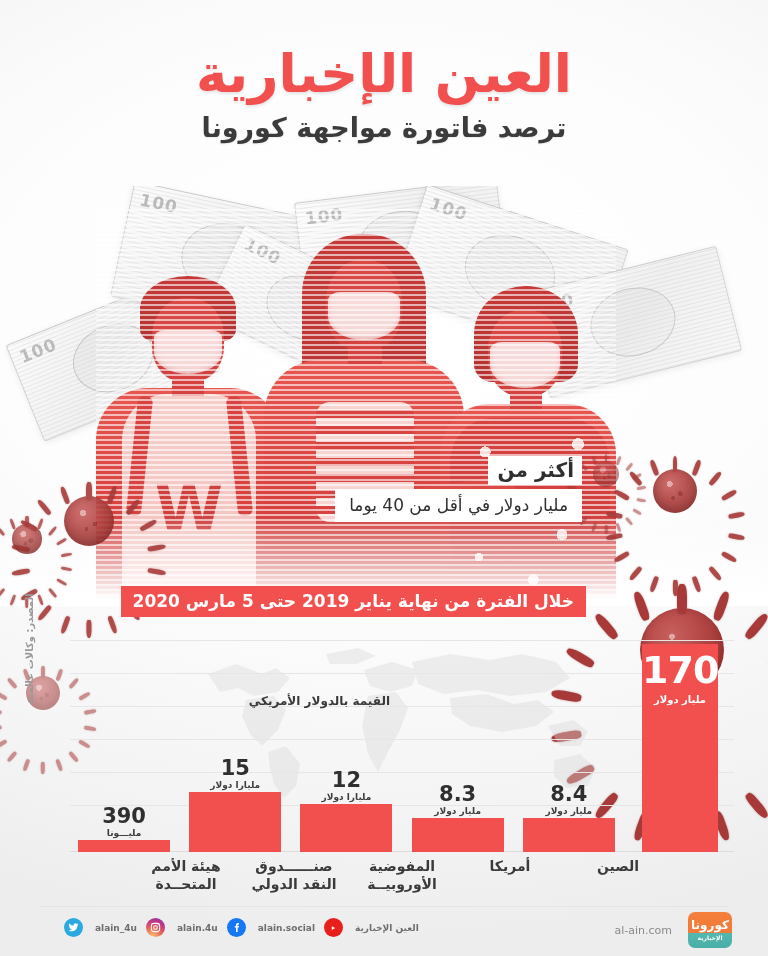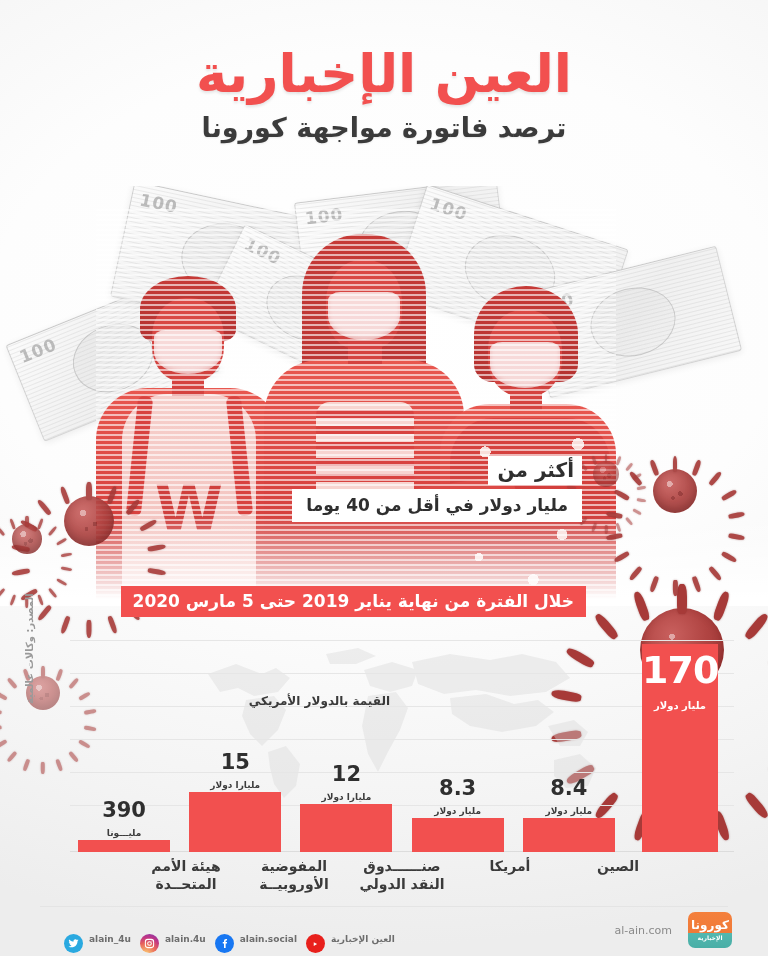--- a/index.html
+++ b/index.html
@@ -196,21 +196,21 @@
     padding: 2px 8px 3px 10px; margin-bottom: 4px;
   }
   .stat-number {
     background: #f2504f; color: #ffffff;
     font-size: 57px; font-weight: 700; line-height: 1.02;
     padding: 5px 16px 8px 16px; direction: ltr; text-align: center;
     letter-spacing: -1px;
   }
   .stat-unit {
     background: #ffffff; color: #2f2f2f;
-    font-size: 17px; font-weight: 700;
+    font-size: 17px; font-weight: 400;
     padding: 6px 14px 7px 14px; text-align: center;
   }
   .stat-period {
     position: absolute; right: -4px; top: 130px;
     white-space: nowrap;
     background: #f2504f; color: #ffffff;
     font-size: 17px; font-weight: 700;
     padding: 5px 12px 6px 12px;
   }
 
@@ -248,21 +248,21 @@
   .bar-slot {
     position: relative; width: 108px;
     display: flex; flex-direction: column; align-items: center; justify-content: flex-end;
     height: 100%;
   }
   .bar-labels {
     position: relative; text-align: center; direction: rtl;
     margin-bottom: 2px; line-height: 1;
   }
   .bar-value { font-size: 21px; font-weight: 700; color: #2f2f2f; direction: ltr; }
-  .bar-unit  { font-size: 9px;  font-weight: 700; color: #3c3c3c; margin-top: 8px; letter-spacing: .5px; }
+  .bar-unit  { font-size: 9px;  font-weight: 700; color: #3c3c3c; margin-top: 2px; letter-spacing: .5px; }
   .bar-rect  { width: 92px; background: #f2504f; }
   .bar-slot.tall .bar-rect { width: 76px; position: relative; }
   .bar-slot.tall .inside {
     position: absolute; left: 0; right: 0; top: 4px;
     text-align: center; direction: rtl;
   }
   .bar-slot.tall .bar-value { color: #ffffff; font-size: 38px; letter-spacing: -1px; }
   .bar-slot.tall .bar-unit  { color: #ffffff; font-size: 10px; }
 
   .axis-labels {
@@ -276,21 +276,21 @@
 
   
   .footer { position: absolute; left: 0; bottom: 0; width: 768px; height: 50px; }
   .footer-rule {
     position: absolute; left: 40px; right: 40px; top: 0; height: 1px; background: #e4e4e4;
   }
   .socials {
     position: absolute; left: 64px; top: 12px;
     display: flex; flex-direction: row; align-items: center; gap: 9px; direction: ltr;
   }
-  .social { display: flex; gap: 6px; margin-top: 16px; }
+  .social { display: flex; align-items: center; gap: 12px; }
   .sicon {
     width: 19px; height: 19px; border-radius: 50%;
     display: flex; align-items: center; justify-content: center;
     color: #fff; font-size: 11px; font-weight: 700;
   }
   .sicon.tw { background: #2aa9e0; }
   .sicon.ig { background: radial-gradient(circle at 30% 107%, #fdd375 0%, #e8645a 45%, #c13584 70%, #7b35b5 100%); }
   .sicon.fb { background: #1877f2; }
   .sicon.yt { background: #e8201c; border-radius: 50%; }
   .shandle { font-size: 9px; font-weight: 700; color: #6d6d6d; }
@@ -798,26 +798,26 @@
       </div>
 
     </div>
 
     <div class="axis-labels">
       <div class="axis-cell">
         <div>هيئة الأمم</div>
         <div>المتحــدة</div>
       </div>
       <div class="axis-cell">
+        <div>صنــــــدوق</div>
+        <div>النقد الدولي</div>
+      </div>
+      <div class="axis-cell">
         <div>المفوضية</div>
         <div>الأوروبيــة</div>
-      </div>
-      <div class="axis-cell">
-        <div>صنــــــدوق</div>
-        <div>النقد الدولي</div>
       </div>
       <div class="axis-cell">
         <div>أمريكا</div>
       </div>
       <div class="axis-cell">
         <div>الصين</div>
       </div>
     </div>
   </div>
 

